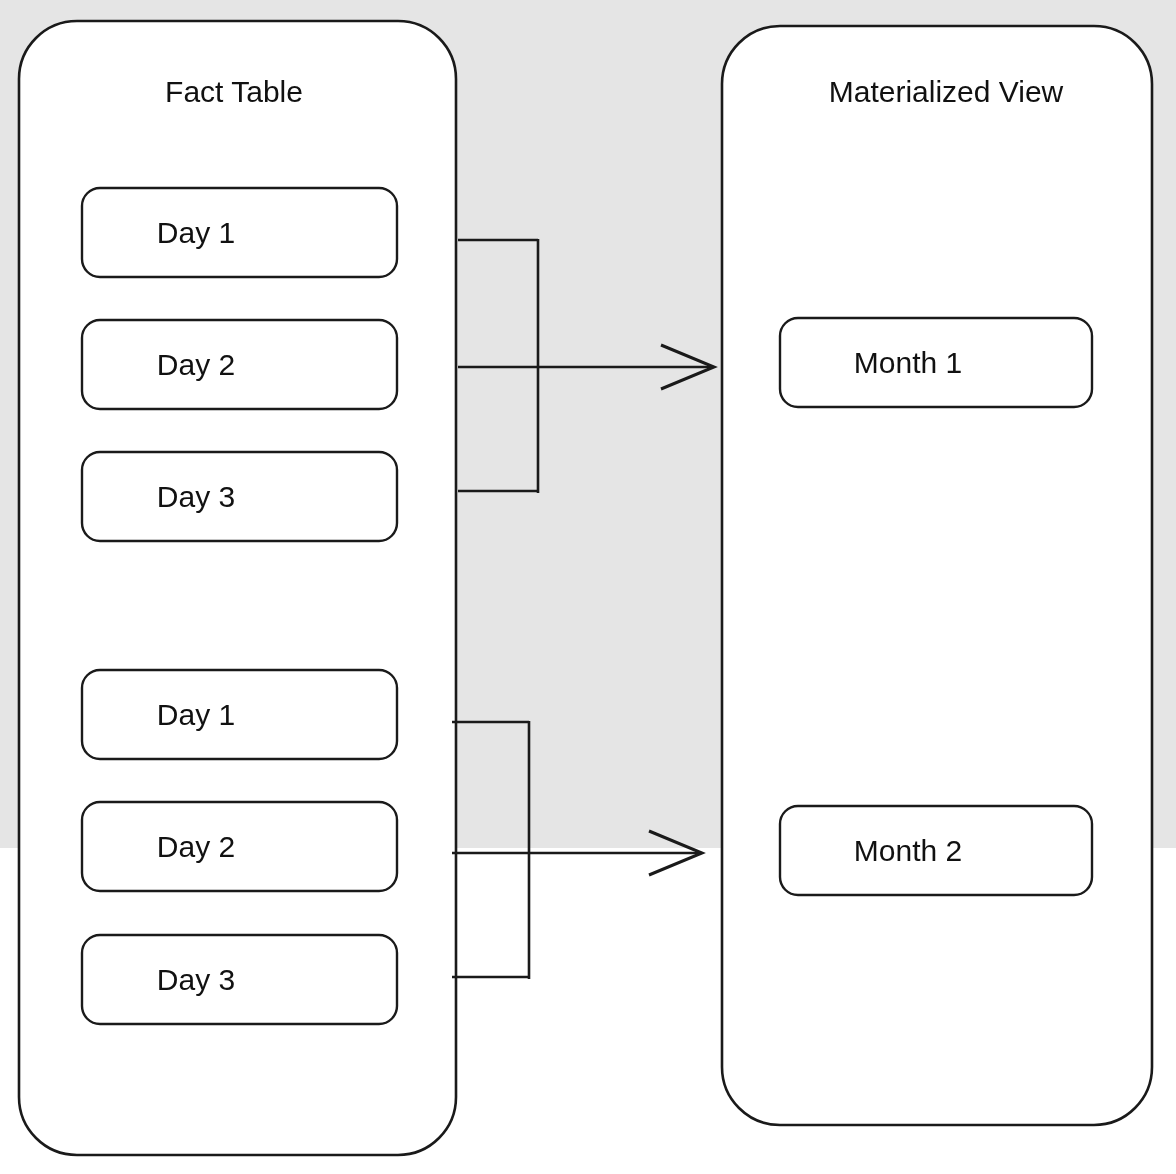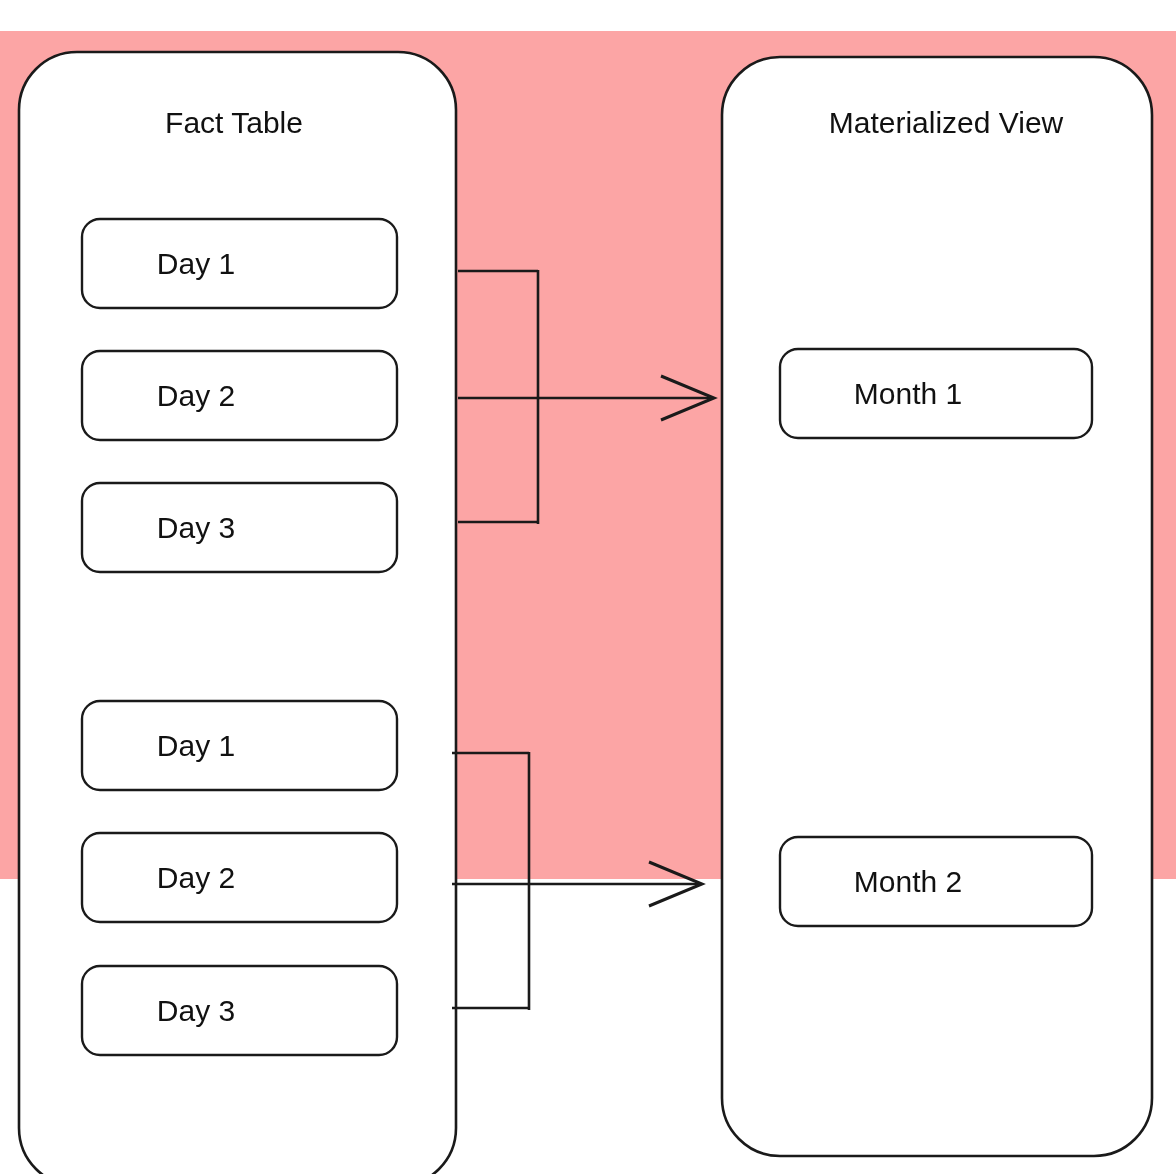--- a/index.html
+++ b/index.html
@@ -10,22 +10,21 @@
   body {
     width: 1176px;
     height: 1174px;
     font-family: "Liberation Sans", sans-serif;
     overflow: hidden;
   }
   #diagram-root {
     position: relative;
     width: 1176px;
     height: 848px;
-    background: #fca5a5;
-    margin-top: 31px;
+    background: #e5e5e5;
   }
   svg.diagram {
     display: block;
     width: 1176px;
     height: 1174px;
   }
   .container-shape {
     fill: #ffffff;
     stroke: #1a1a1a;
     stroke-width: 2.6;

